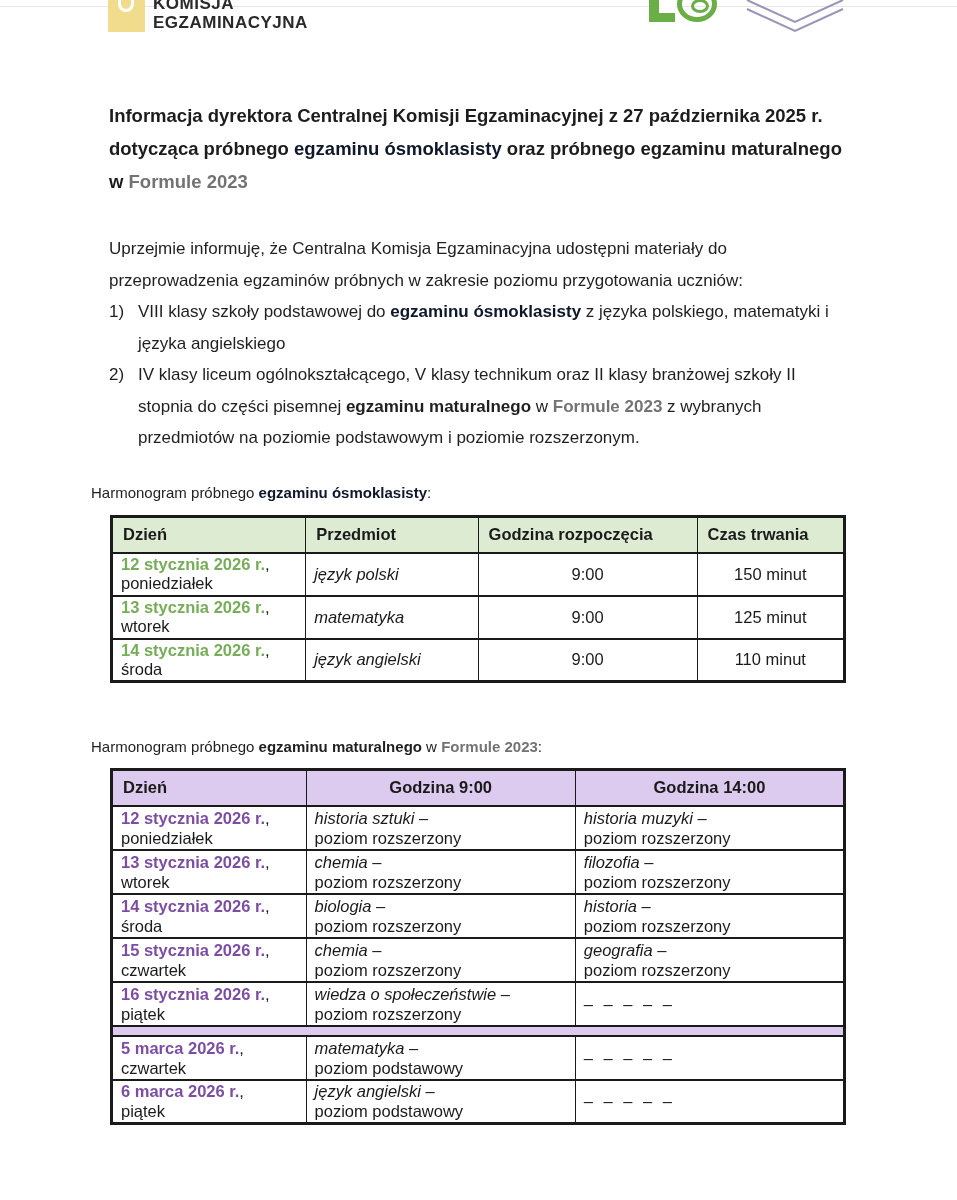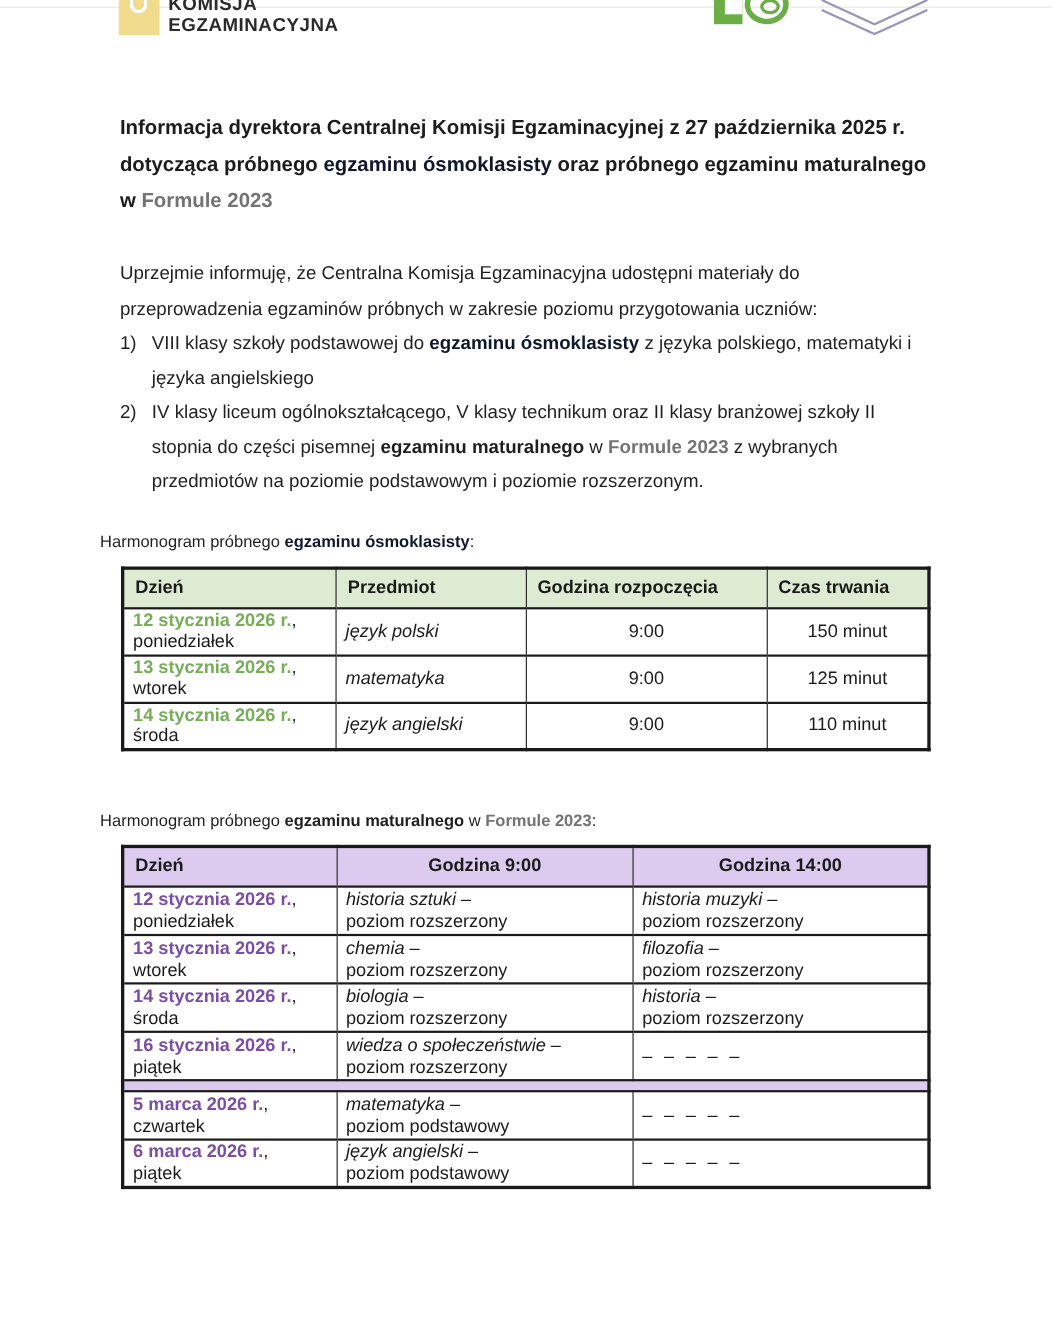--- a/index.html
+++ b/index.html
@@ -154,20 +154,25 @@
     <td class="d"><span class="dt">13 stycznia 2026 r.</span>,<br><span>wtorek</span></td>
     <td class="a"><span class="it">chemia</span> –<br><span>poziom rozszerzony</span></td>
     <td class="b"><span class="it">filozofia</span> –<br><span>poziom rozszerzony</span></td>
   </tr>
   <tr class="row">
     <td class="d"><span class="dt">14 stycznia 2026 r.</span>,<br><span>środa</span></td>
     <td class="a"><span class="it">biologia</span> –<br><span>poziom rozszerzony</span></td>
     <td class="b"><span class="it">historia</span> –<br><span>poziom rozszerzony</span></td>
   </tr>
   <tr class="row">
+    <td class="d"><span class="dt">15 stycznia 2026 r.</span>,<br><span>czwartek</span></td>
+    <td class="a"><span class="it">chemia</span> –<br><span>poziom rozszerzony</span></td>
+    <td class="b"><span class="it">geografia</span> –<br><span>poziom rozszerzony</span></td>
+  </tr>
+  <tr class="row">
     <td class="d"><span class="dt">16 stycznia 2026 r.</span>,<br><span>piątek</span></td>
     <td class="a"><span class="it">wiedza o społeczeństwie</span> –<br><span>poziom rozszerzony</span></td>
     <td class="b dash">– – – – –</td>
   </tr>
   <tr class="sep">
         <td colspan="3"></td>
       </tr>
   <tr class="row">
     <td class="d"><span class="dt">5 marca 2026 r.</span>,<br><span>czwartek</span></td>
     <td class="a"><span class="it">matematyka</span> –<br><span>poziom podstawowy</span></td>

